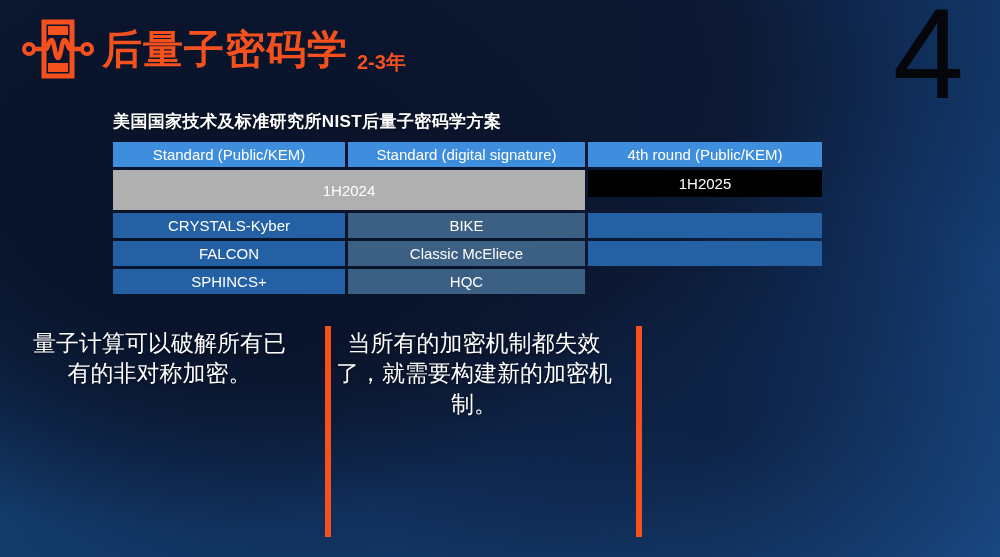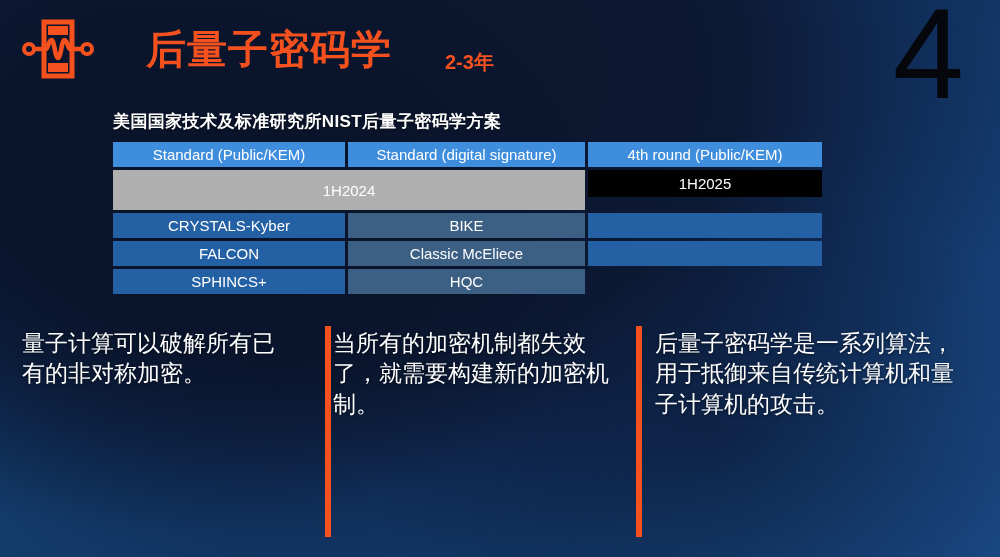--- a/index.html
+++ b/index.html
@@ -28,21 +28,20 @@
   }
 
   
   .header {
     position: absolute;
     left: 22px;
     top: 18px;
     display: flex;
     align-items: center;
     z-index: 5;
-    gap: 44px;
   }
   .logo-icon {
     width: 72px;
     height: 62px;
     display: block;
     flex: none;
   }
   .title-main {
     font-size: 40px;
     font-weight: bold;
@@ -148,21 +147,21 @@
   }
   .block {
     position: relative;
     box-sizing: border-box;
     flex: none;
   }
   .block-text {
     color: #ffffff;
     font-size: 23px;
     line-height: 1.32;
-    text-align: left;
+    text-align: center;
     text-shadow: 0 1px 3px rgba(0,0,0,0.55);
     padding-top: 2px;
   }
   .divider {
     position: absolute;
     top: 0;
     width: 6px;
     height: 211px;
     background: #f4511e;
   }
@@ -219,20 +218,17 @@
     </div>
   </div>
 
   <div class="blocks">
     <div class="block b1">
       <div class="block-text">量子计算可以破解所有已有的非对称加密。</div>
     </div>
     <div class="block b2">
       <div class="block-text">当所有的加密机制都失效了，就需要构建新的加密机制。</div>
     </div>
-    <div class="block b3">
-      <div class="block-text">后量子密码学是一系列算法，用于抵御来自传统计算机和量子计算机的攻击。</div>
-    </div>
     <div class="divider d1"></div>
     <div class="divider d2"></div>
   </div>
 
 </div>
 
 </body></html>

